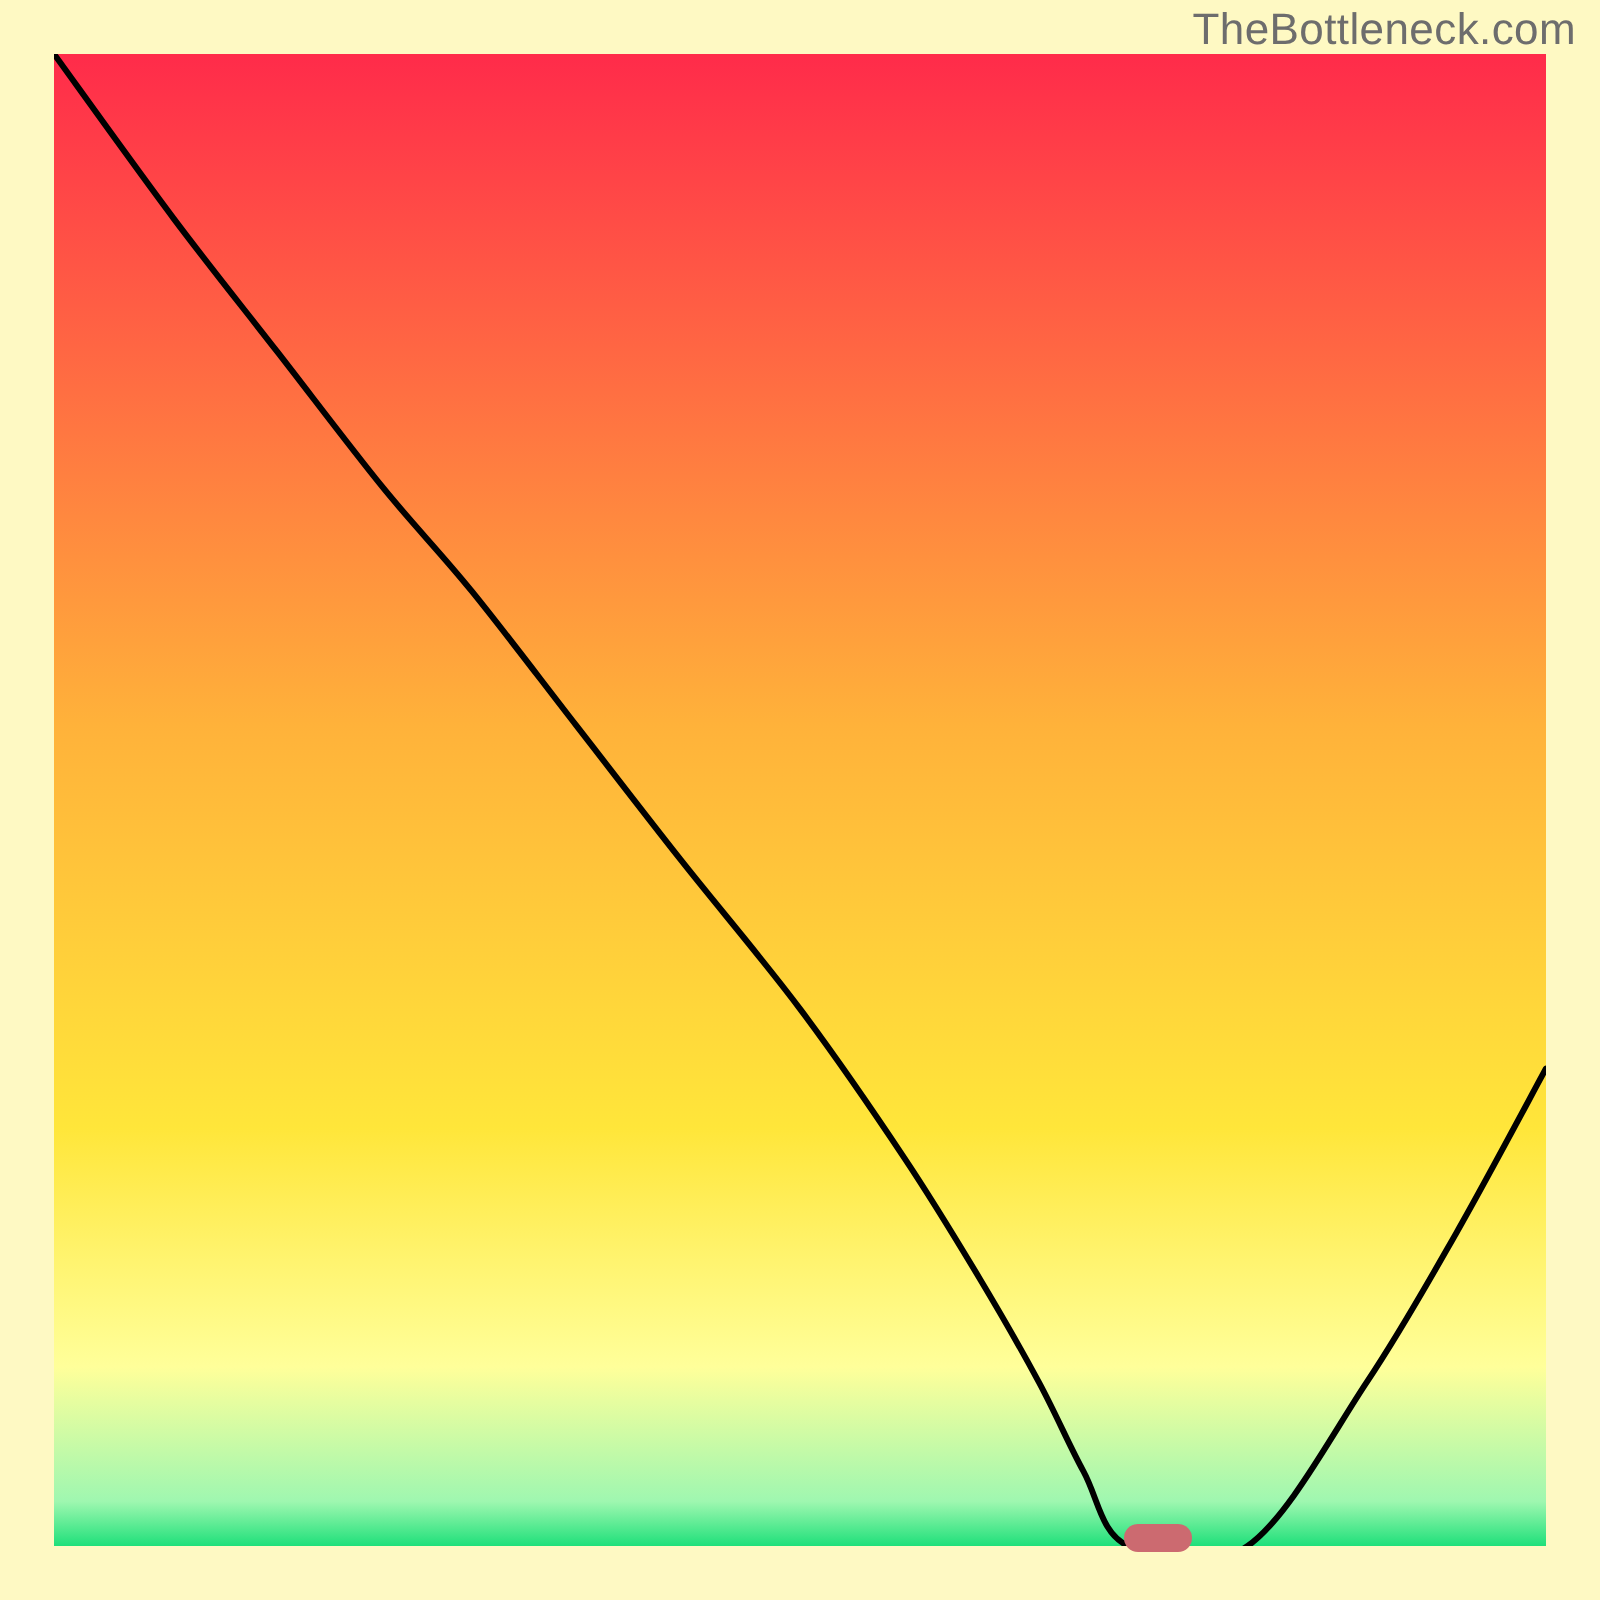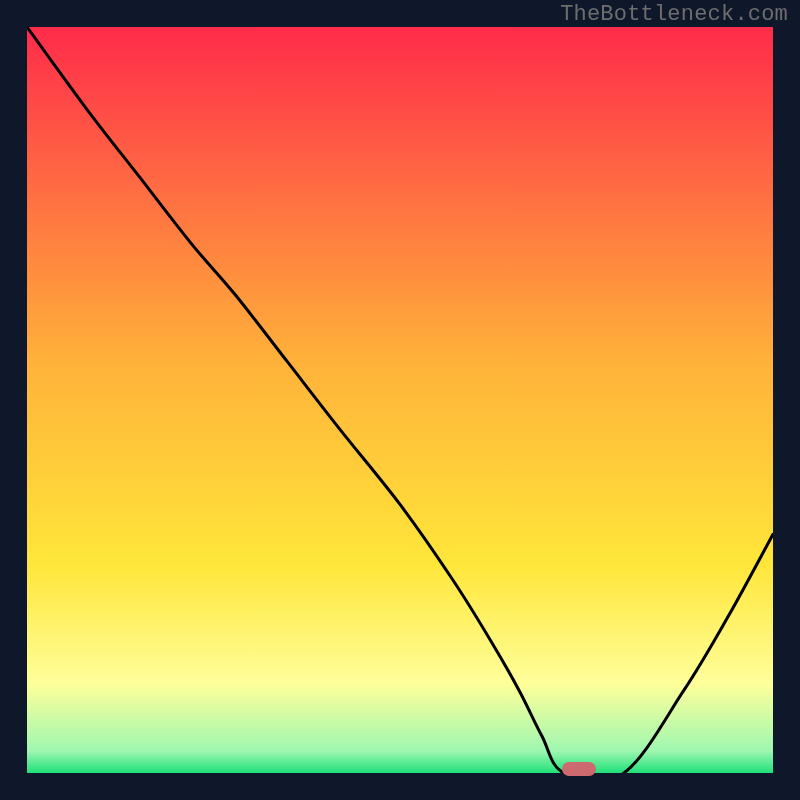--- a/index.html
+++ b/index.html
@@ -8,22 +8,21 @@
     width: 800px;
     height: 800px;
     background: #000;
     overflow: hidden;
     font-family: Arial, Helvetica, sans-serif;
   }
   .frame {
     position: relative;
     width: 800px;
     height: 800px;
-    background: #0f172a;
-    font-family: Liberation Mono, monospace;
+    background: #fef9c3;
   }
   .watermark {
     position: absolute;
     right: 12px;
     top: 2px;
     color: #6d6d6d;
     font-size: 22px;
     letter-spacing: 0.2px;
     font-weight: 400;
     z-index: 5;

